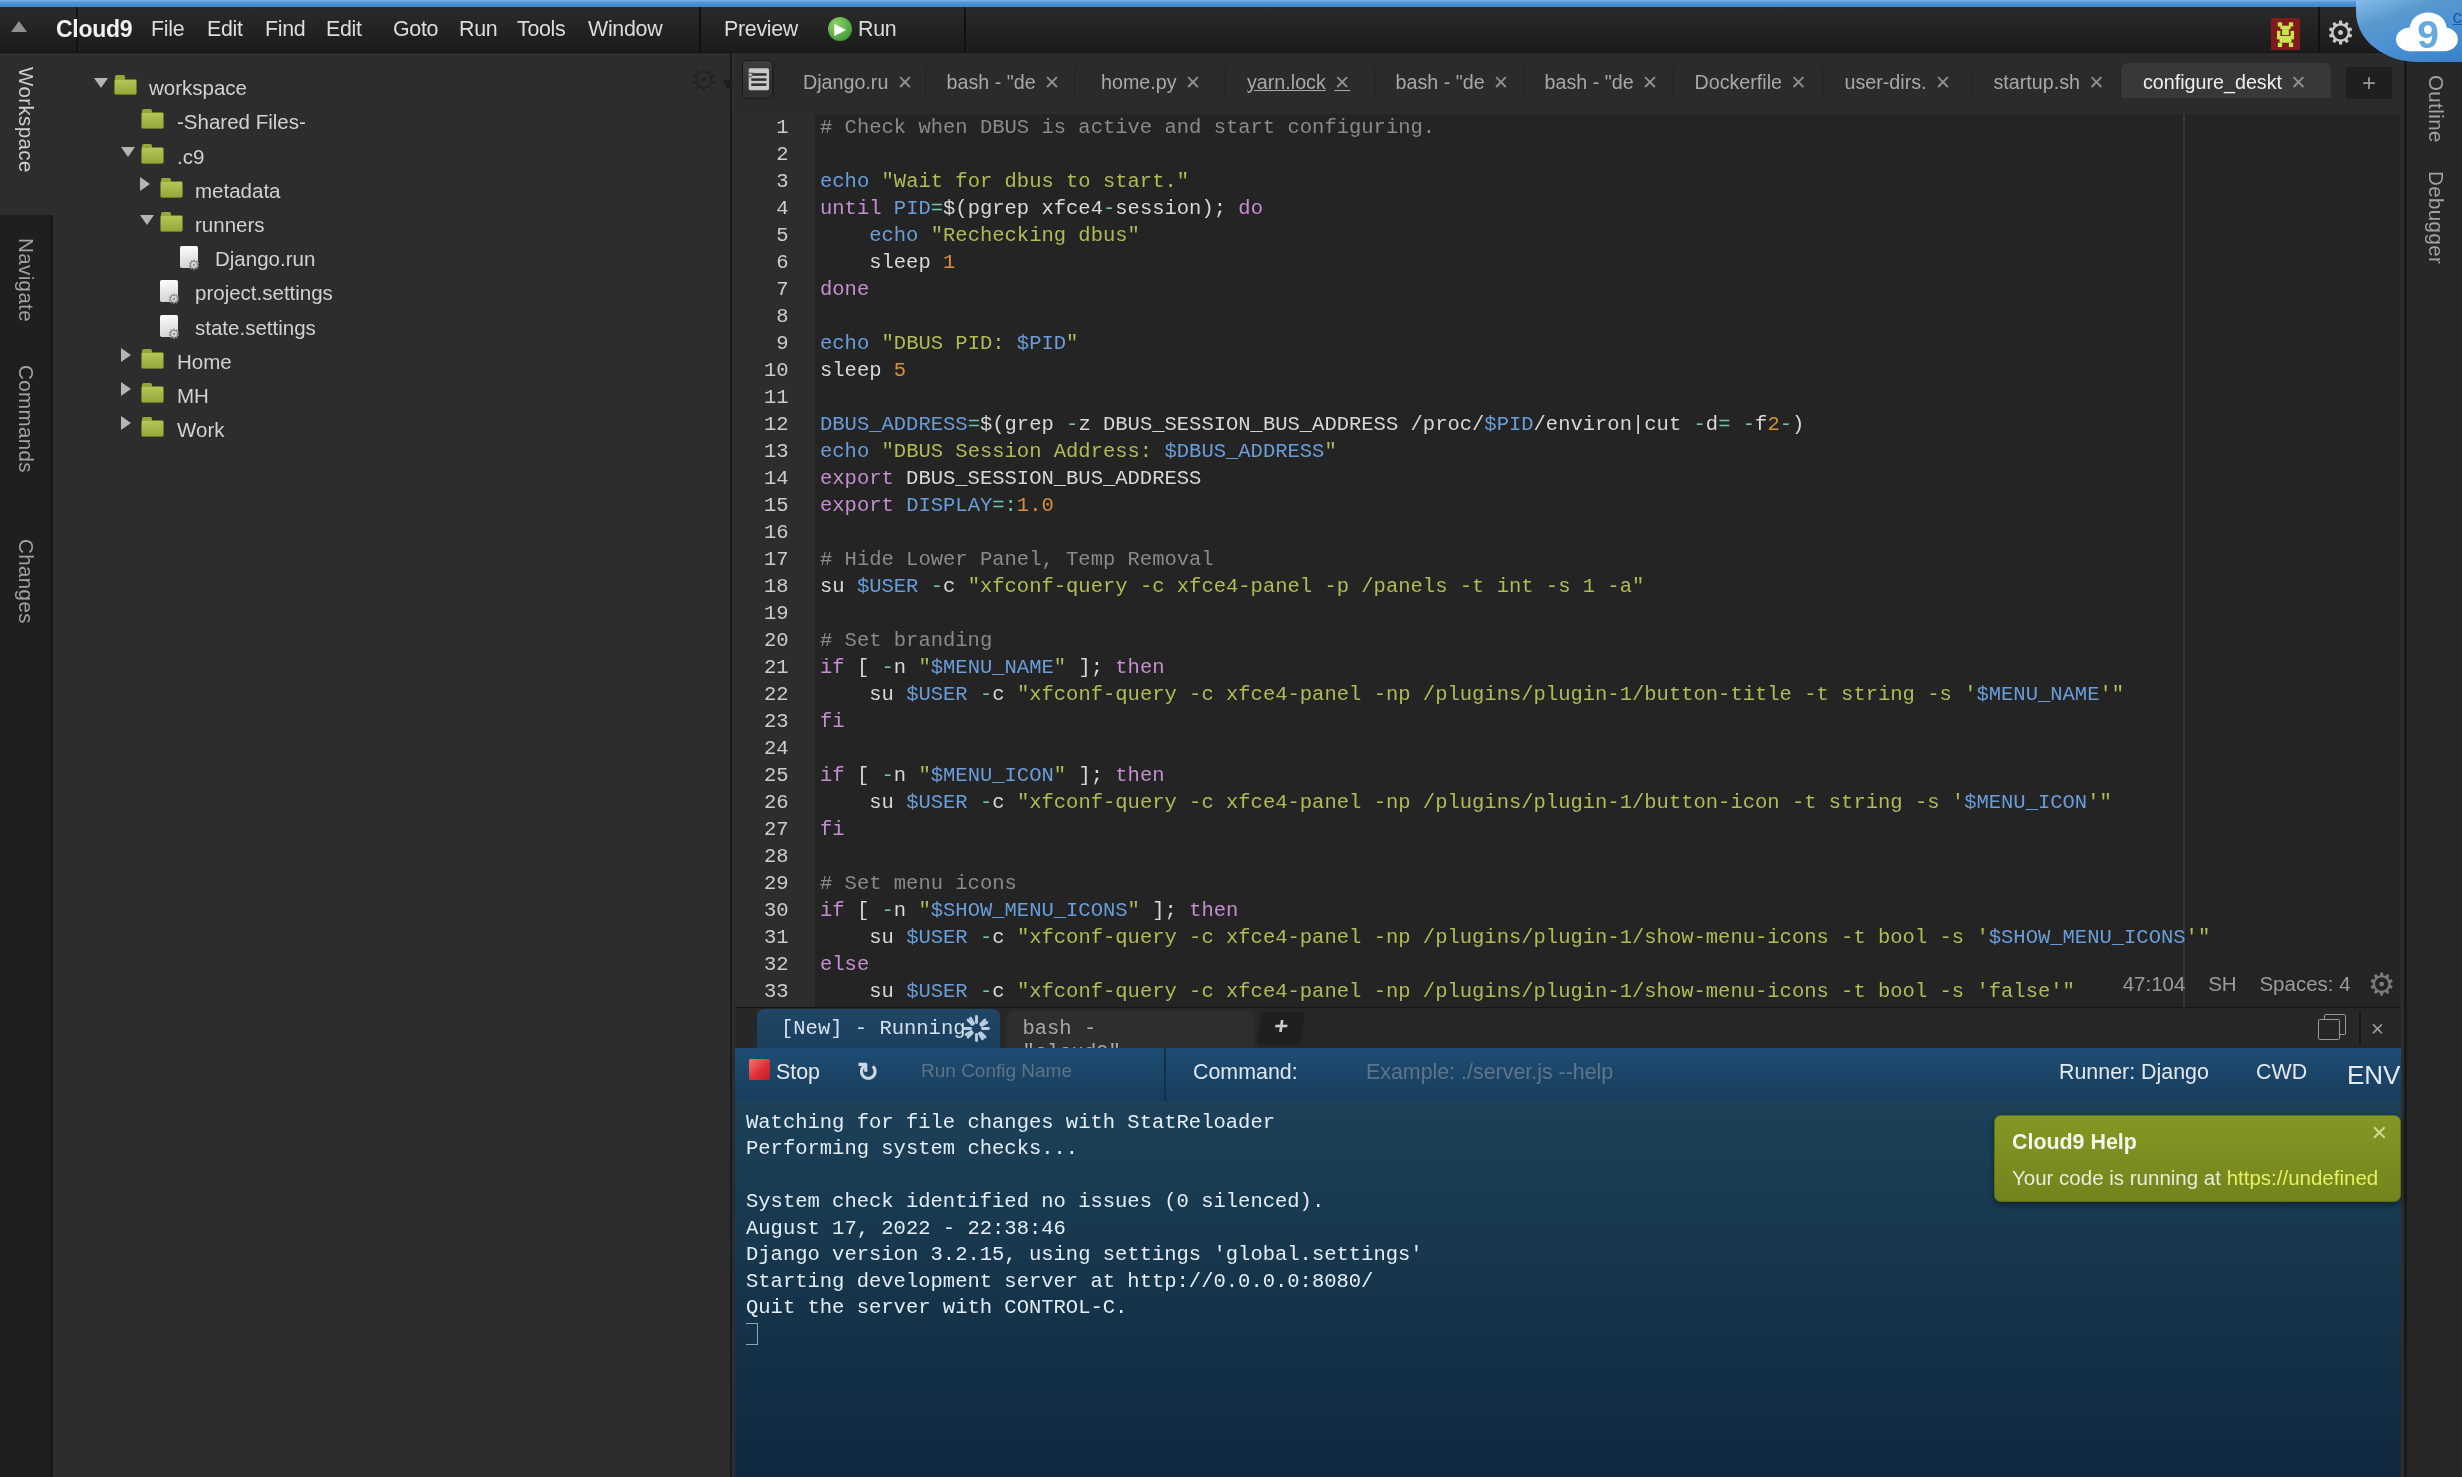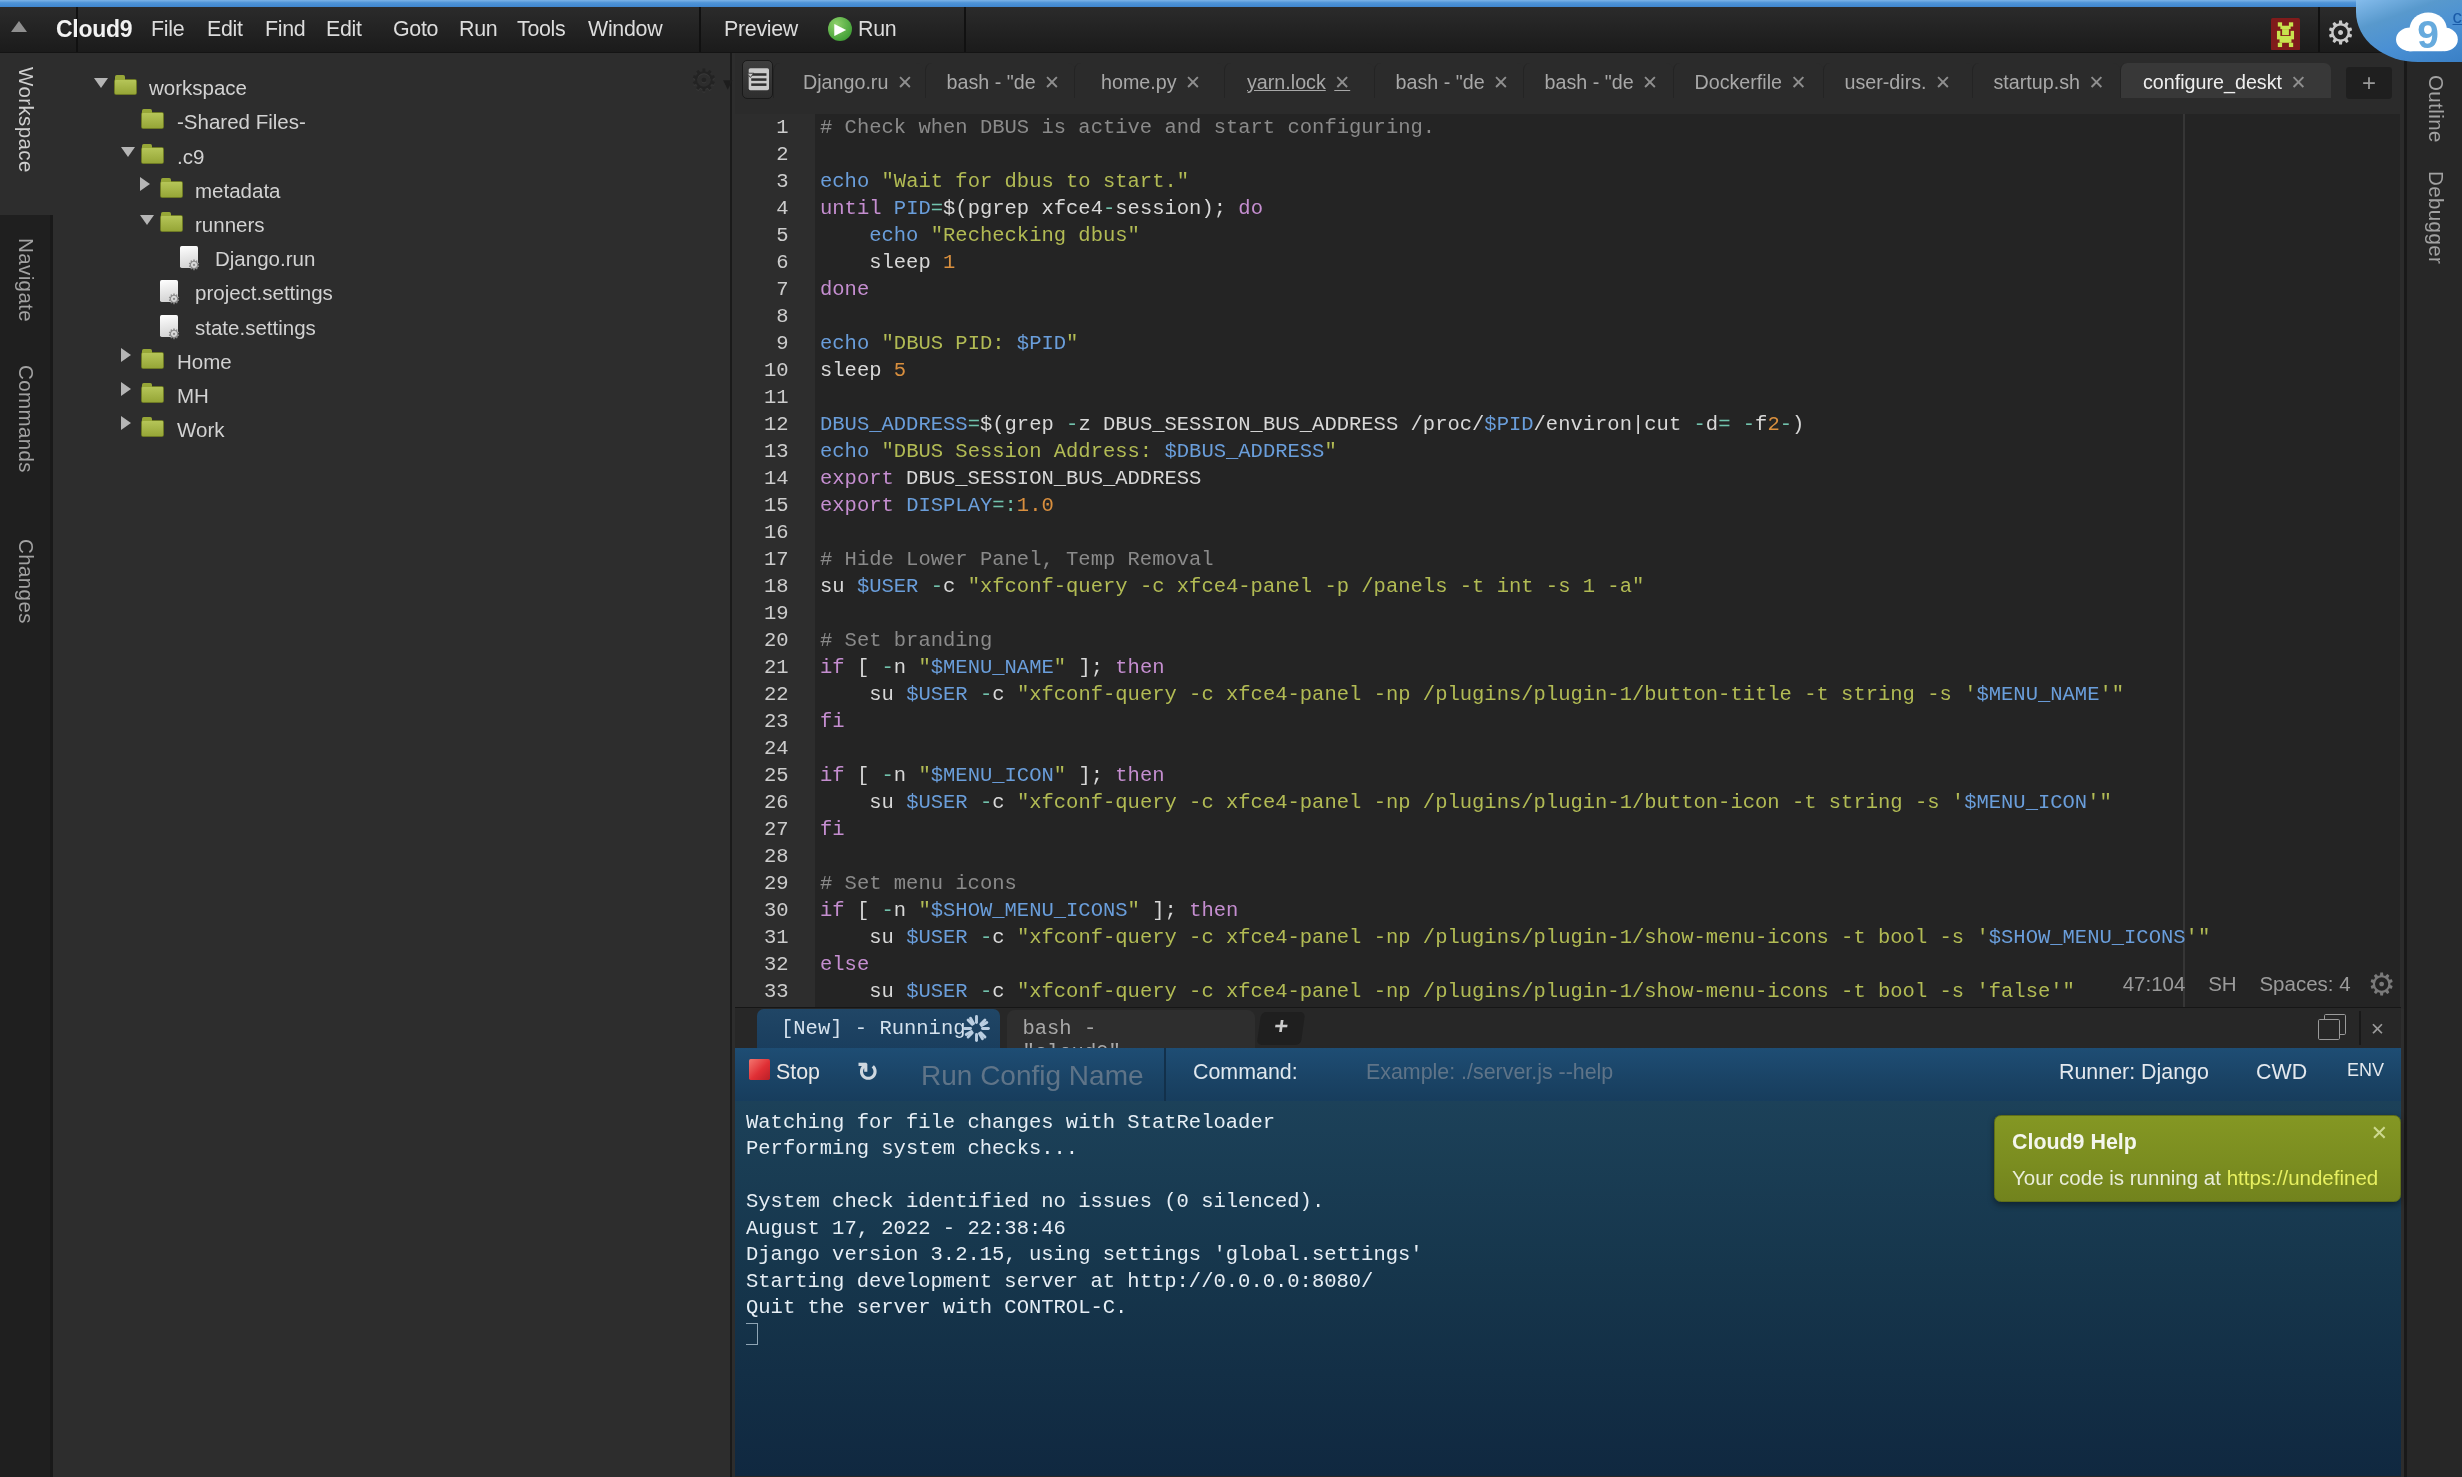--- a/index.html
+++ b/index.html
@@ -254,27 +254,27 @@
     <span class="abs" style="left:524px; top:4.3px; width:44px; height:32.5px; background:#1f1f1f; border-radius:5.1px; color:#cccccc; text-align:center; line-height:32.5px; font-size:24px; font-weight:bold; transform:skewX(-8deg);">+</span>
     <span class="abs" style="left:1589px; top:6px; width:22px; height:20.5px; border:1.7px solid #9a9a9a; border-radius:1.7px;"></span>
     <span class="abs" style="left:1583px; top:11px; width:22px; height:20.5px; border:1.7px solid #9a9a9a; border-radius:1.7px; background:#272727;"></span>
     <div class="vsep" style="left:1624px; top:3.4px; height:34px; background:#191919;"></div>
     <span class="abs" style="left:1636px; top:6.8px; color:#9a9a9a; font-size:21.4px;">✕</span>
   </div>
   <div id="ctoolbar">
     <span class="abs" style="left:13.7px; top:11px; width:21.4px; height:21.4px; background:linear-gradient(135deg,#f4766f 0%,#e02f35 55%,#b91f27 100%); border-radius:1.7px;"></span>
     <span class="abs" style="left:41px; top:12px; color:#e8e8e8; font-size:21.4px;">Stop</span>
     <span class="abs" style="left:122px; top:8.5px; color:#cfd8e0; font-size:26px; font-weight:bold;">↻</span>
-    <span class="abs" style="left:186px; top:12px; color:#5f7488; font-size:28px;">Run Config Name</span>
+    <span class="abs" style="left:186px; top:12px; color:#5f7488; font-size:19px;">Run Config Name</span>
     <div class="vsep" style="left:429px; top:0; height:53px; background:#12304a;"></div>
     <span class="abs" style="left:458px; top:12px; color:#dfe7ee; font-size:21.4px;">Command:</span>
     <span class="abs" style="left:591px; top:12px; color:#5f7488; font-size:21.4px;margin-left:40px;">Example: ./server.js --help</span>
     <span class="abs" style="left:1324px; top:12px; color:#e4e9ee; font-size:21.4px;">Runner: Django</span>
     <span class="abs" style="left:1521px; top:12px; color:#e4e9ee; font-size:21.4px;">CWD</span>
-    <span class="abs" style="left:1612px; top:12px; color:#e4e9ee; font-size:18px;">ENV</span>
+    <span class="abs" style="left:1612px; top:12px; color:#e4e9ee; font-size:26px;">ENV</span>
   </div>
   <div id="cbody">Watching for file changes with StatReloader
 Performing system checks...
 
 System check identified no issues (0 silenced).
 August 17, 2022 - 22:38:46
 Django version 3.2.15, using settings 'global.settings'
 Starting development server at http://0.0.0.0:8080/
 Quit the server with CONTROL-C.
 <span style="display:inline-block; width:12px; height:22px; border:1.7px solid #8fa5b5; border-left:none; margin-top:1.7px;"></span></div>

